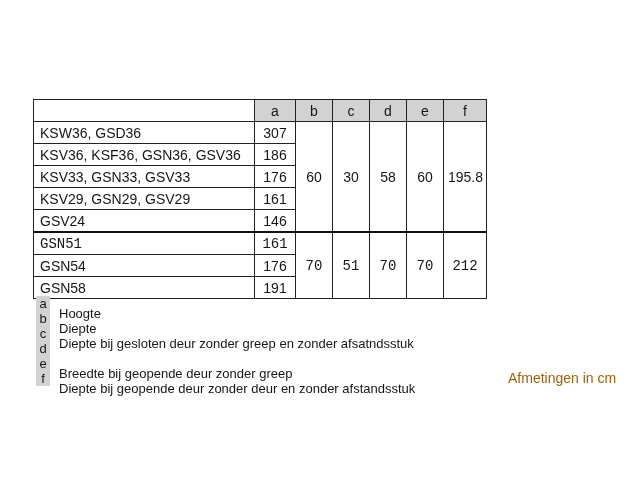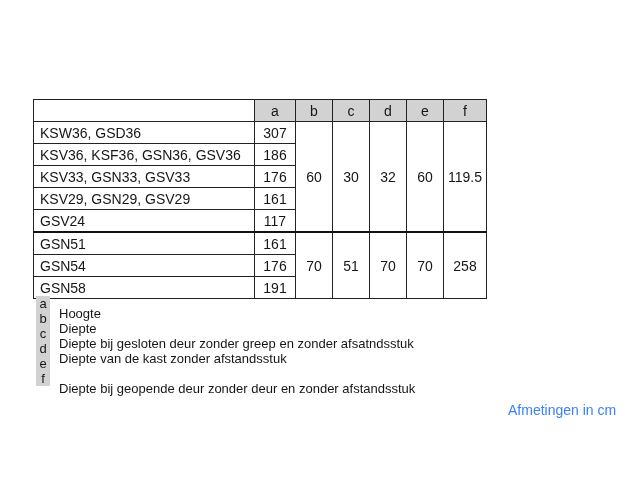--- a/index.html
+++ b/index.html
@@ -35,21 +35,21 @@
   table.dims col.c-models { width: 221px; }
   table.dims col.c-a { width: 41px; }
   table.dims col.c-b { width: 37px; }
   table.dims col.c-c { width: 37px; }
   table.dims col.c-d { width: 37px; }
   table.dims col.c-e { width: 37px; }
   table.dims col.c-f { width: 43px; }
   table.dims th.hdr { background: #d2d2d2; }
   table.dims th.hdr-empty { background: #ffffff; }
   table.dims td.models { text-align: left; padding-left: 6px; }
-  table.dims tr.group-start td { border-top: 2px solid #111; }
+  table.dims tr.group-start td { border-top: 2px solid #111; font-family: Liberation Mono, monospace; }
 
   .legend {
     position: absolute;
     left: 36px; top: 296px;
     font-size: 13px;
     color: #161616;
   }
   .legend-item {
     display: flex;
     align-items: center;
@@ -67,23 +67,22 @@
     margin-left: 9px;
     line-height: 15px;
     white-space: nowrap;
     margin-top: 19px;
   }
 
   .units-note {
     position: absolute;
     left: 508px; top: 370px;
     font-size: 14px;
-    color: #3b82f6;
+    color: #a16207;
     white-space: nowrap;
-    margin-top: 32px;
   }
 </style>
 </head>
 <body>
 
 <div class="page">
 
   <table class="dims">
     <colgroup>
       <col class="c-models">
@@ -104,48 +103,48 @@
         <th class="hdr">e</th>
         <th class="hdr">f</th>
       </tr>
     </thead>
     <tbody>
       <tr>
         <td class="models">KSW36, GSD36</td>
         <td>307</td>
         <td rowspan="5">60</td>
         <td rowspan="5">30</td>
-        <td rowspan="5">32</td>
+        <td rowspan="5">58</td>
         <td rowspan="5">60</td>
-        <td rowspan="5">119.5</td>
+        <td rowspan="5">195.8</td>
       </tr>
       <tr>
         <td class="models">KSV36, KSF36, GSN36, GSV36</td>
         <td>186</td>
       </tr>
       <tr>
         <td class="models">KSV33, GSN33, GSV33</td>
         <td>176</td>
       </tr>
       <tr>
         <td class="models">KSV29, GSN29, GSV29</td>
         <td>161</td>
       </tr>
       <tr>
         <td class="models">GSV24</td>
-        <td>117</td>
+        <td>146</td>
       </tr>
       <tr class="group-start">
         <td class="models">GSN51</td>
         <td>161</td>
         <td rowspan="3">70</td>
         <td rowspan="3">51</td>
         <td rowspan="3">70</td>
         <td rowspan="3">70</td>
-        <td rowspan="3">258</td>
+        <td rowspan="3">212</td>
       </tr>
       <tr>
         <td class="models">GSN54</td>
         <td>176</td>
       </tr>
       <tr>
         <td class="models">GSN58</td>
         <td>191</td>
       </tr>
     </tbody>
@@ -159,24 +158,24 @@
     <div class="legend-item">
       <span class="legend-key">b</span>
       <span class="legend-label">Diepte</span>
     </div>
     <div class="legend-item">
       <span class="legend-key">c</span>
       <span class="legend-label">Diepte bij gesloten deur zonder greep en zonder afsatndsstuk</span>
     </div>
     <div class="legend-item">
       <span class="legend-key">d</span>
-      <span class="legend-label">Diepte van de kast zonder afstandsstuk</span>
     </div>
     <div class="legend-item">
       <span class="legend-key">e</span>
+      <span class="legend-label">Breedte bij geopende deur zonder greep</span>
     </div>
     <div class="legend-item">
       <span class="legend-key">f</span>
       <span class="legend-label">Diepte bij geopende deur zonder deur en zonder afstandsstuk</span>
     </div>
   </div>
 
   <div class="units-note">Afmetingen in cm</div>
 
 </div>

